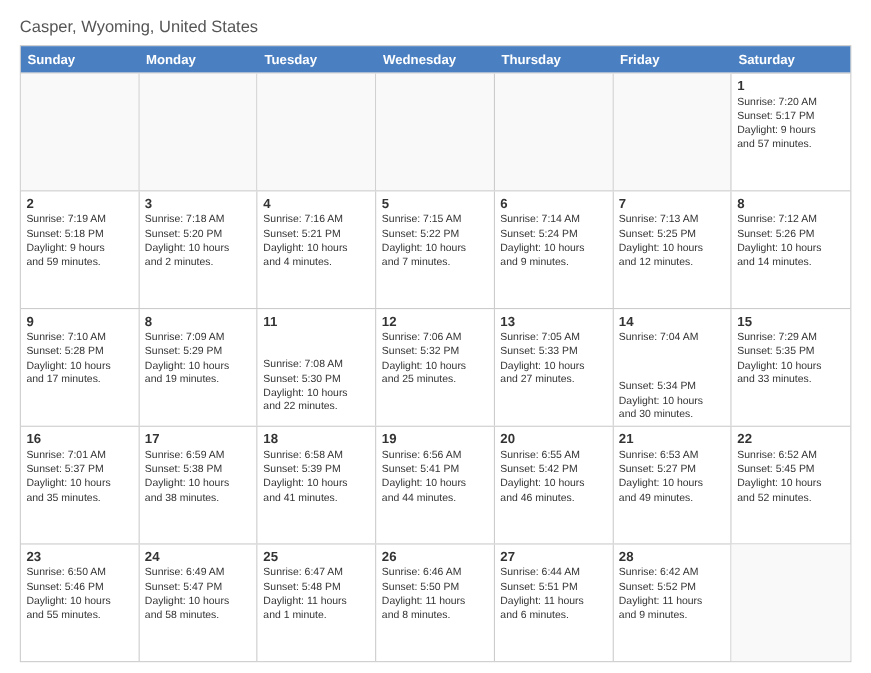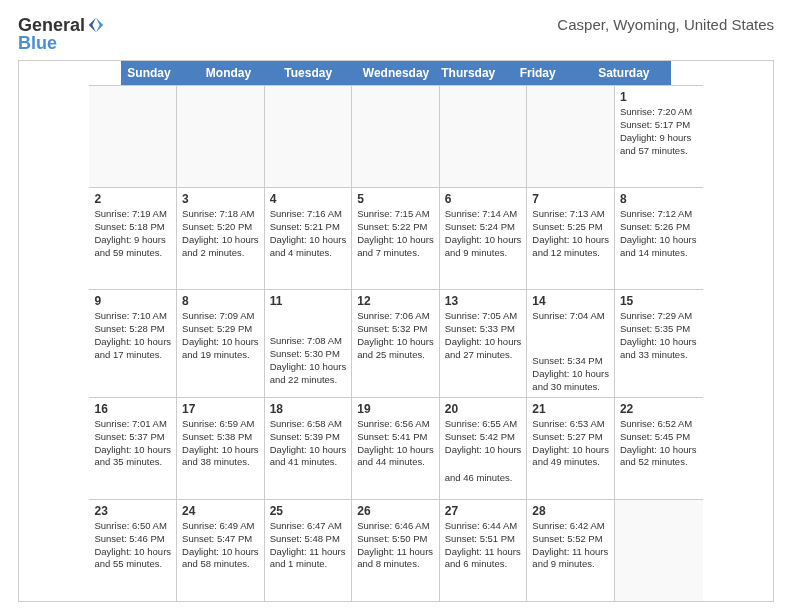--- a/index.html
+++ b/index.html
@@ -58,21 +58,20 @@
     }
     .subtitle {
       font-size: 15px;
       color: #555;
     }
     .calendar {
       flex: 1;
       display: flex;
       flex-direction: column;
       border: 1px solid #ccc;
-      align-items: center;
     }
     .cal-header {
       display: grid;
       grid-template-columns: repeat(7, 1fr);
       background: #4a7fc1;
     }
     .cal-header-cell {
       color: #fff;
       font-size: 12px;
       font-weight: bold;
@@ -110,30 +109,20 @@
       font-weight: bold;
       display: block;
       margin-bottom: 1px;
     }
   </style>
 </head>
 <body>
 
 <div class="page">
   <div class="header">
-    <div class="logo">
-      <div style="display:flex;align-items:center;">
-        <span class="logo-general">General</span>
-        <svg class="logo-icon" viewBox="0 0 20 20">
-          <polygon points="10,2 18,10 10,18 14,10" fill="#4a90d9"></polygon>
-          <polygon points="10,2 2,10 10,18 6,10" fill="#2c5ea8"></polygon>
-        </svg>
-      </div>
-      <span class="logo-blue">Blue</span>
-    </div>
     <div class="title-section">
       <div class="subtitle">Casper, Wyoming, United States</div>
     </div>
   </div>
 
   <div class="calendar">
     <div class="cal-header">
     <div class="cal-header-cell">Sunday</div>
         <div class="cal-header-cell">Monday</div>
         <div class="cal-header-cell">Tuesday</div>
@@ -287,21 +276,21 @@
             <span style="display: block;">Sunrise: 6:56 AM</span>
             <span style="display: block;">Sunset: 5:41 PM</span>
             <span style="display: block;">Daylight: 10 hours</span>
             <span style="display: block;">and 44 minutes.</span>
           </div>
           <div class="cal-cell">
             <span class="day-num">20</span>
             <span style="display: block;">Sunrise: 6:55 AM</span>
             <span style="display: block;">Sunset: 5:42 PM</span>
             <span style="display: block;">Daylight: 10 hours</span>
-            <span style="display: block; margin-top: 16px;">and 46 minutes.</span>
+            <span style="display: block;">and 46 minutes.</span>
           </div>
           <div class="cal-cell">
             <span class="day-num">21</span>
             <span style="display: block;">Sunrise: 6:53 AM</span>
             <span style="display: block;">Sunset: 5:27 PM</span>
             <span style="display: block;">Daylight: 10 hours</span>
             <span style="display: block;">and 49 minutes.</span>
           </div>
           <div class="cal-cell">
             <span class="day-num">22</span>

